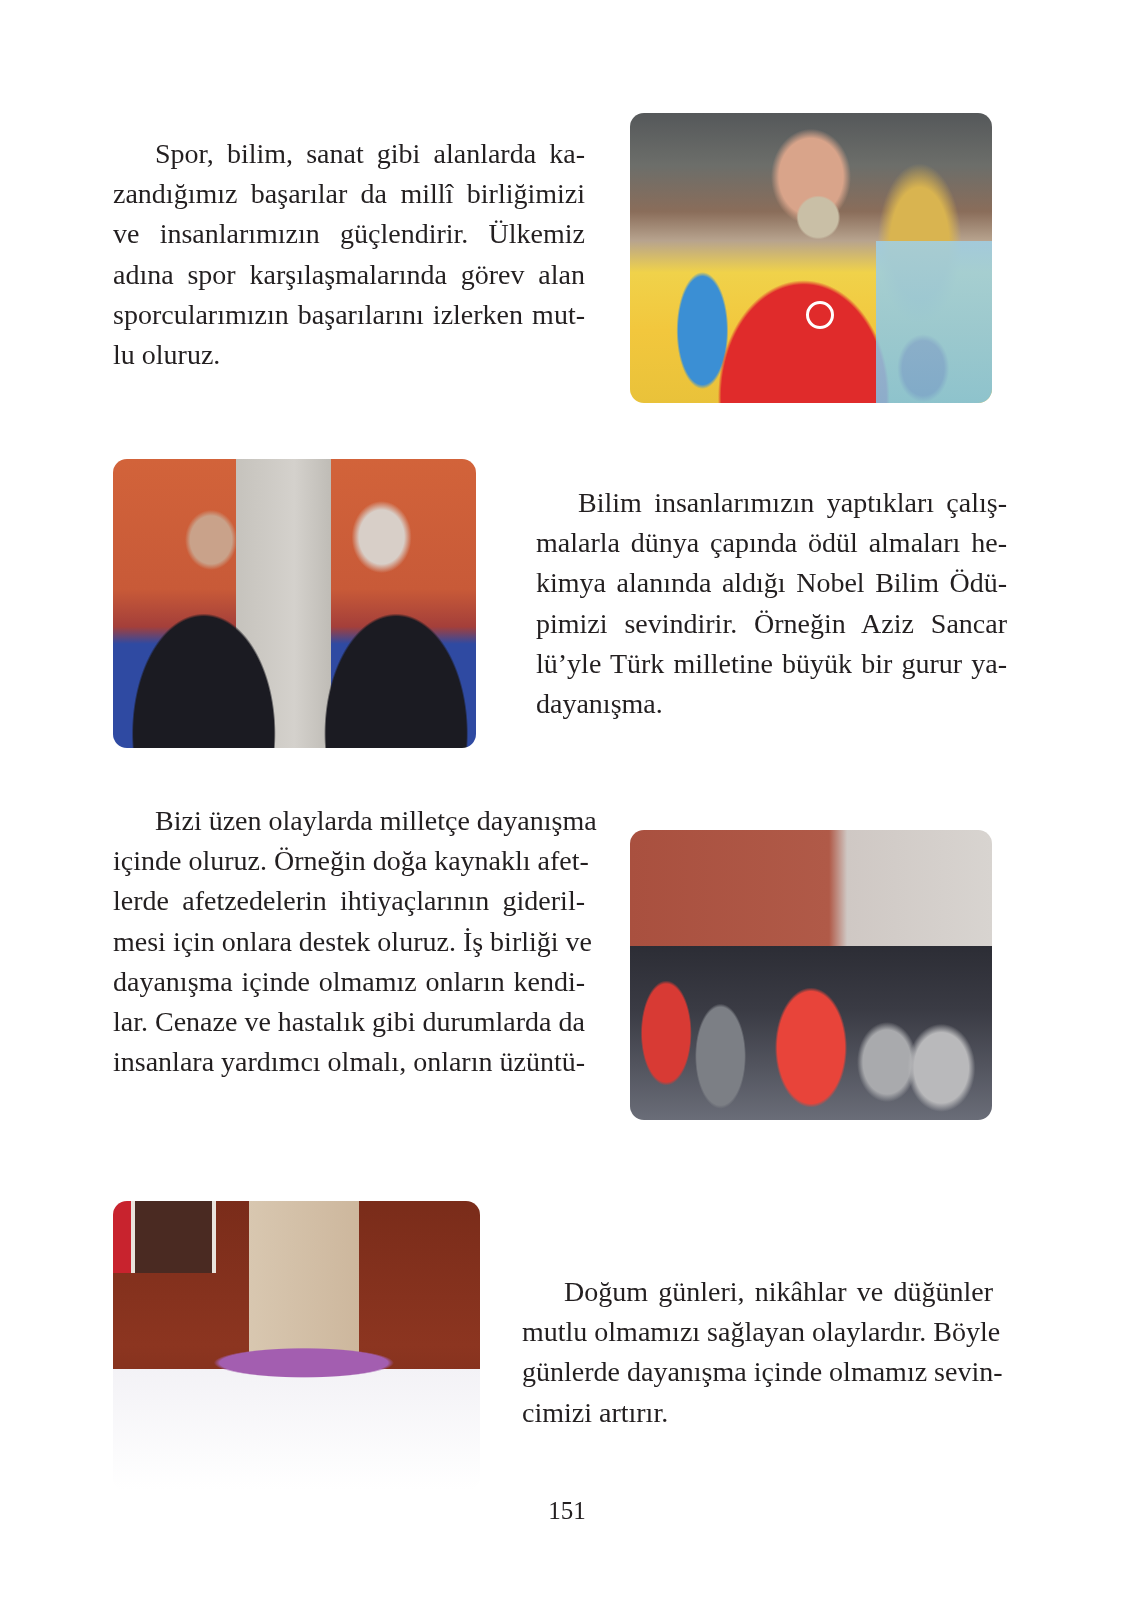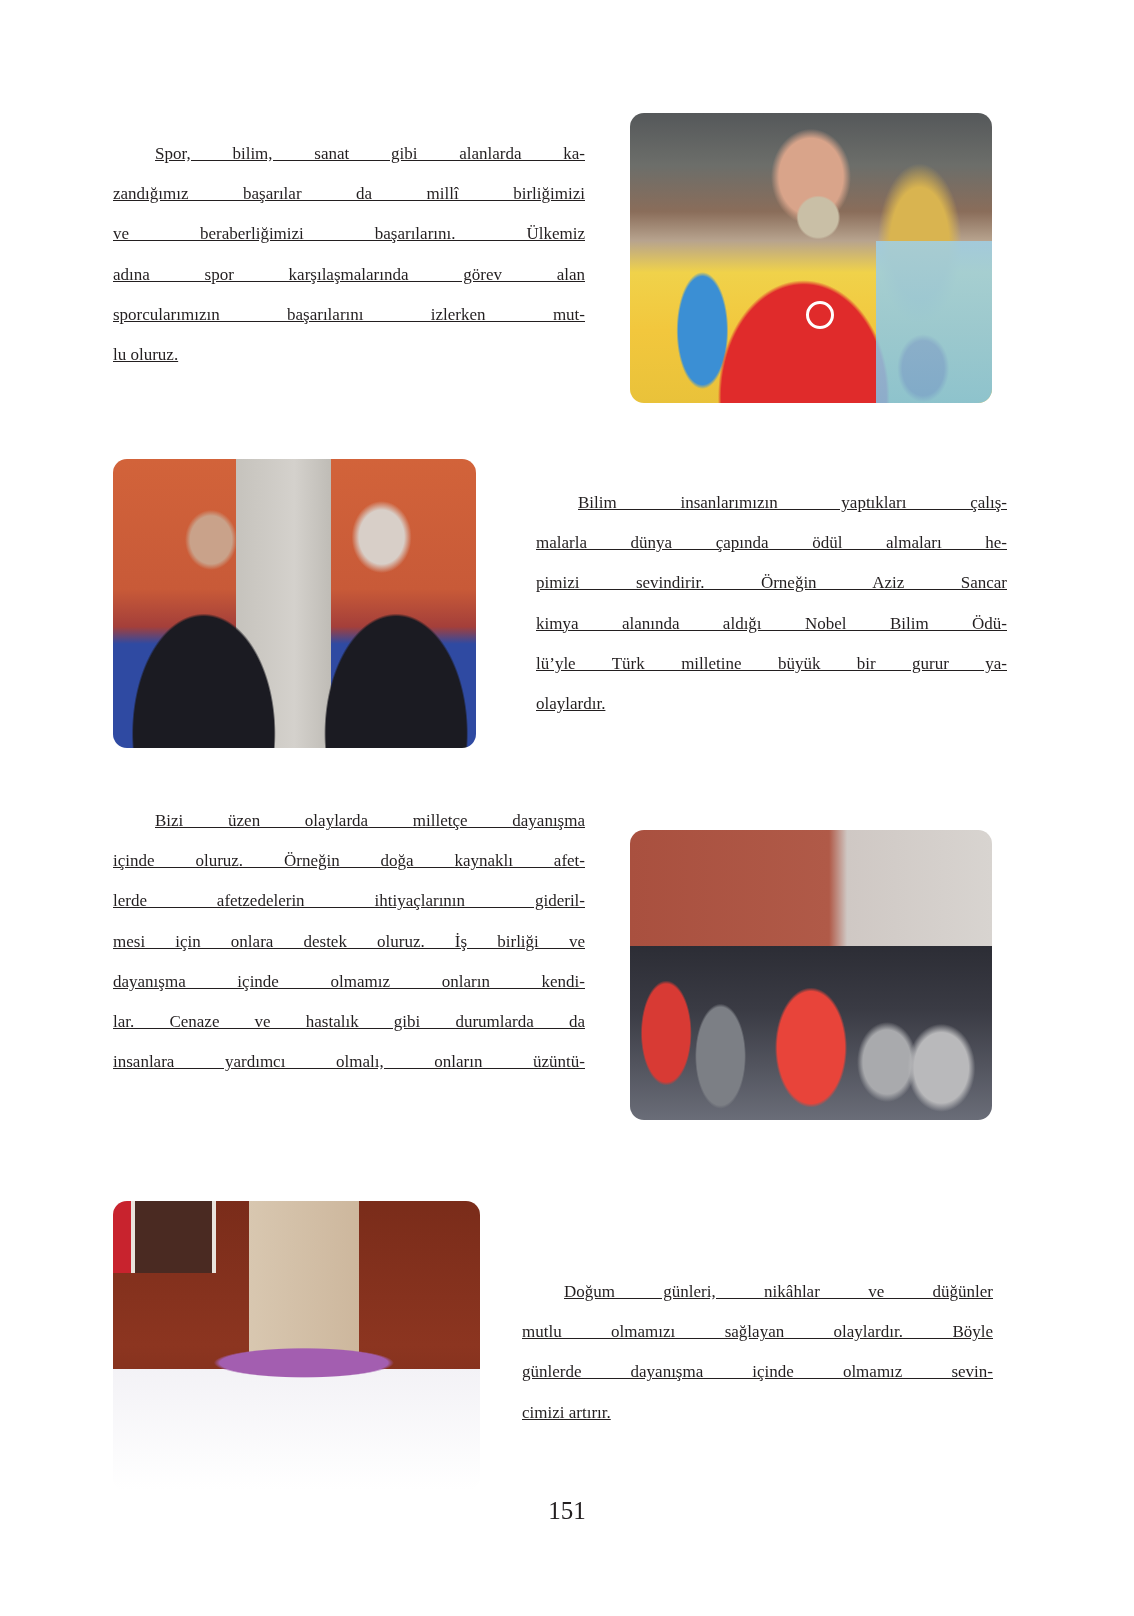--- a/index.html
+++ b/index.html
@@ -1,18 +1,18 @@
 <!DOCTYPE html>
 <html><head>
   <meta charset="utf-8">
   <style>
     html, body { margin: 0; padding: 0; background: #ffffff; }
     body { width: 1134px; height: 1616px; position: relative; overflow: hidden;
            font-family: "Liberation Serif", "DejaVu Serif", serif; color: #231f20; }
-    .text-block { position: absolute; font-size: 17px; line-height: 40.2px; text-decoration: underline; }
+    .text-block { position: absolute; font-size: 28px; line-height: 40.2px; }
     .line { display: block; white-space: nowrap; text-align: justify; text-align-last: justify; height: 40.2px; }
     .line.last { text-align-last: left; }
     .line.first { text-indent: 42px; }
     .photo { position: absolute; border-radius: 14px; overflow: hidden; }
     .page-number { position: absolute; left: 0; width: 1134px; top: 1497px; text-align: center; font-size: 25px; }
 
     
     #photo-1 { left: 630px; top: 113px; width: 362px; height: 290px;
       background:
         radial-gradient(ellipse 22px 22px at 52% 36%, #c9bfa6 0 90%, transparent 100%),
@@ -54,40 +54,40 @@
         linear-gradient(90deg, transparent 0 37%, #d8c7b0 37%, #cdb79d 67%, transparent 67%),
         linear-gradient(90deg, #c8232e 0 5%, #e9e3dc 5% 6%, #4a2a22 6% 27%, #e9e3dc 27% 28%, transparent 28%) top / 100% 25% no-repeat,
         linear-gradient(180deg, #7a2c1a 0%, #8c3520 50%, #6e2615 100%); }
   </style>
 </head>
 <body>
 
 <div class="text-block" style="left:113px; top:134px; width:472px;">
   <span class="line first">Spor, bilim, sanat gibi alanlarda ka-</span>
   <span class="line">zandığımız başarılar da millî birliğimizi</span>
-  <span class="line">ve beraberliğimizi başarılarını. Ülkemiz</span>
+  <span class="line">ve insanlarımızın güçlendirir. Ülkemiz</span>
   <span class="line">adına spor karşılaşmalarında görev alan</span>
   <span class="line">sporcularımızın başarılarını izlerken mut-</span>
   <span class="line last">lu oluruz.</span>
 </div>
 
 <div class="photo" id="photo-1">
   <div class="mat-right"></div>
   <div class="crescent"></div>
 </div>
 
 <div class="photo" id="photo-2"></div>
 
 <div class="text-block" style="left:536px; top:483px; width:471px;">
   <span class="line first">Bilim insanlarımızın yaptıkları çalış-</span>
   <span class="line">malarla dünya çapında ödül almaları he-</span>
+  <span class="line">kimya alanında aldığı Nobel Bilim Ödü-</span>
   <span class="line">pimizi sevindirir. Örneğin Aziz Sancar</span>
-  <span class="line">kimya alanında aldığı Nobel Bilim Ödü-</span>
   <span class="line">lü’yle Türk milletine büyük bir gurur ya-</span>
-  <span class="line last">olaylardır.</span>
+  <span class="line last">dayanışma.</span>
 </div>
 
 <div class="text-block" style="left:113px; top:801px; width:472px;">
   <span class="line first">Bizi üzen olaylarda milletçe dayanışma</span>
   <span class="line">içinde oluruz. Örneğin doğa kaynaklı afet-</span>
   <span class="line">lerde afetzedelerin ihtiyaçlarının gideril-</span>
   <span class="line">mesi için onlara destek oluruz. İş birliği ve</span>
   <span class="line">dayanışma içinde olmamız onların kendi-</span>
   <span class="line">lar. Cenaze ve hastalık gibi durumlarda da</span>
   <span class="line">insanlara yardımcı olmalı, onların üzüntü-</span>

